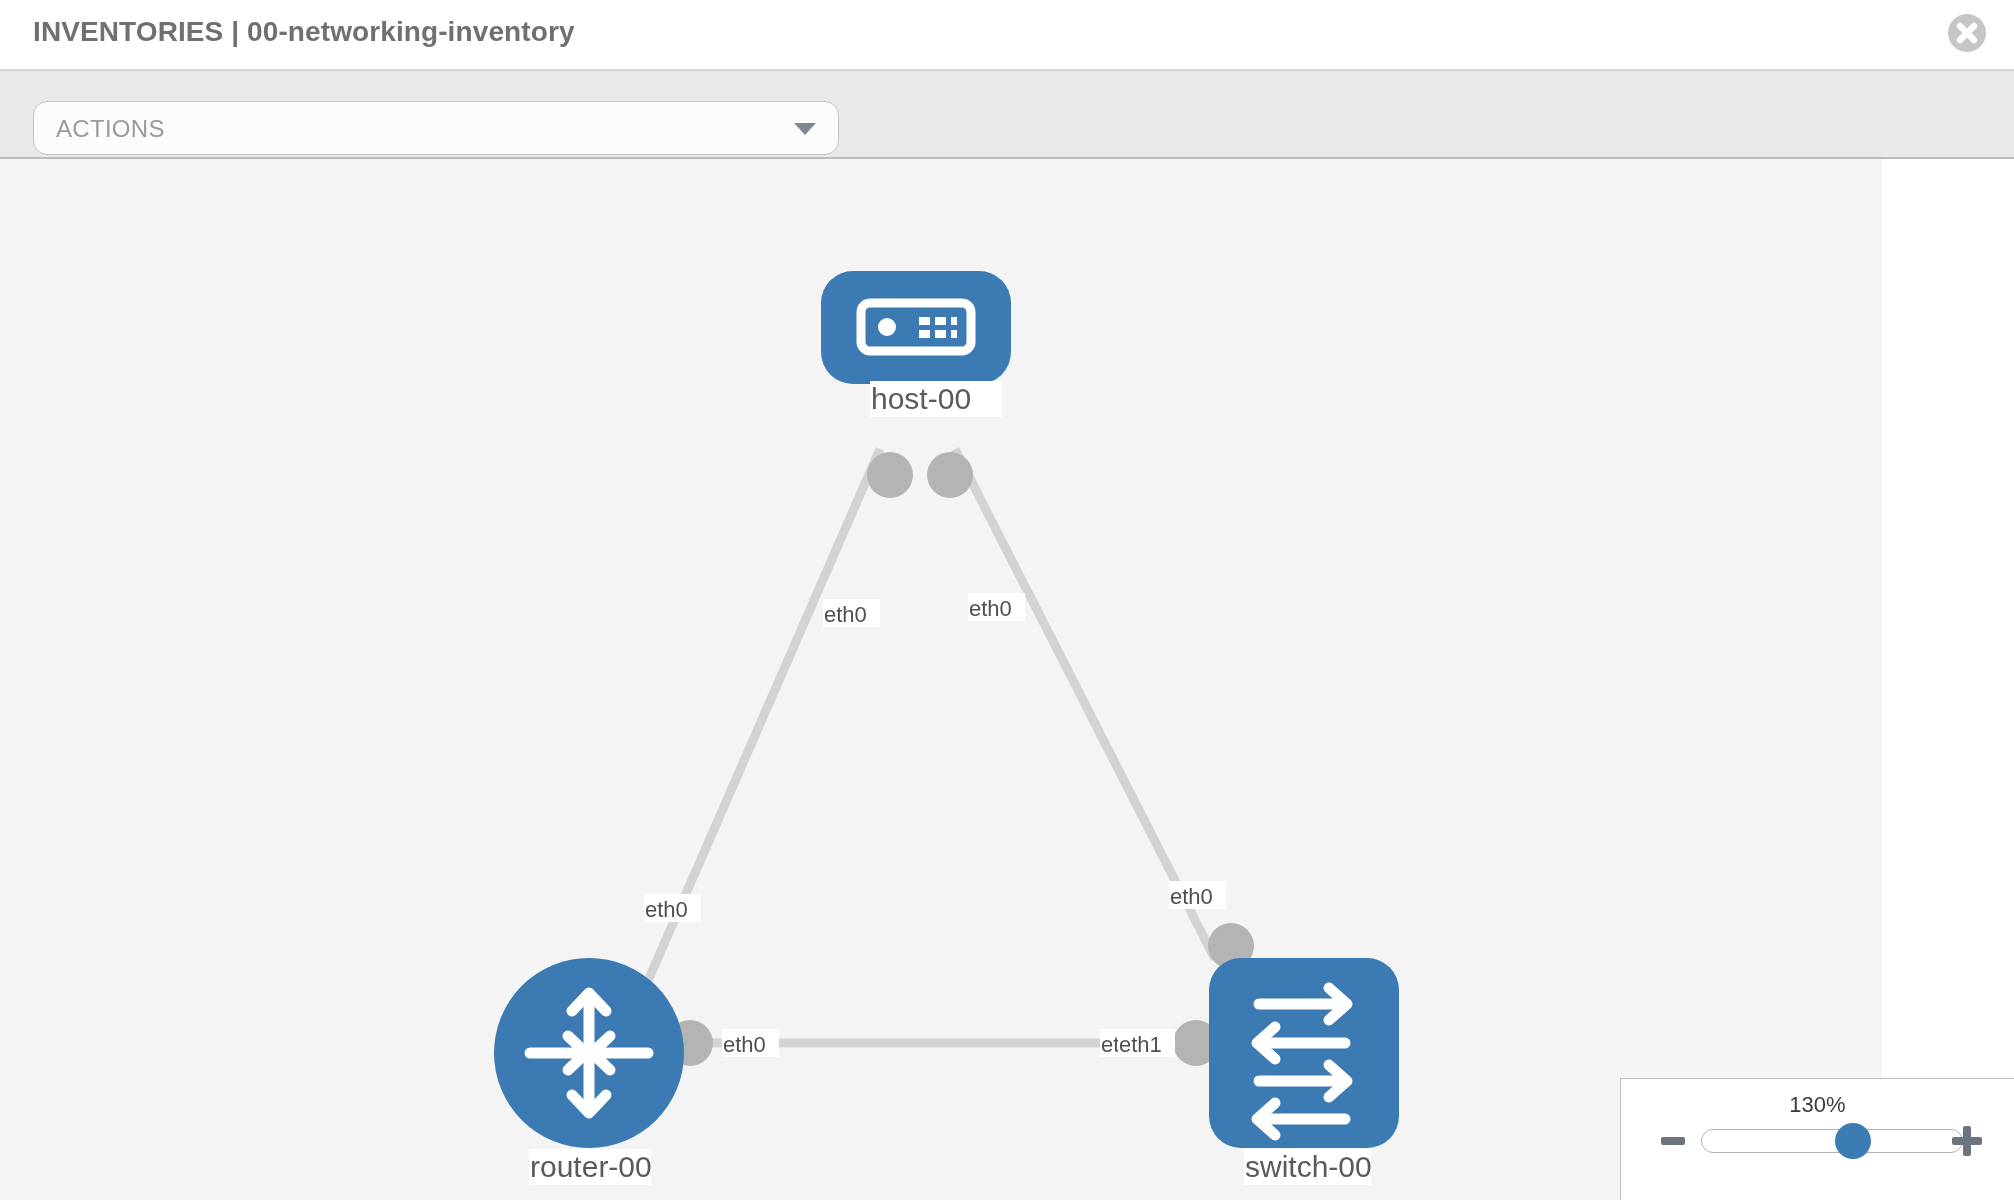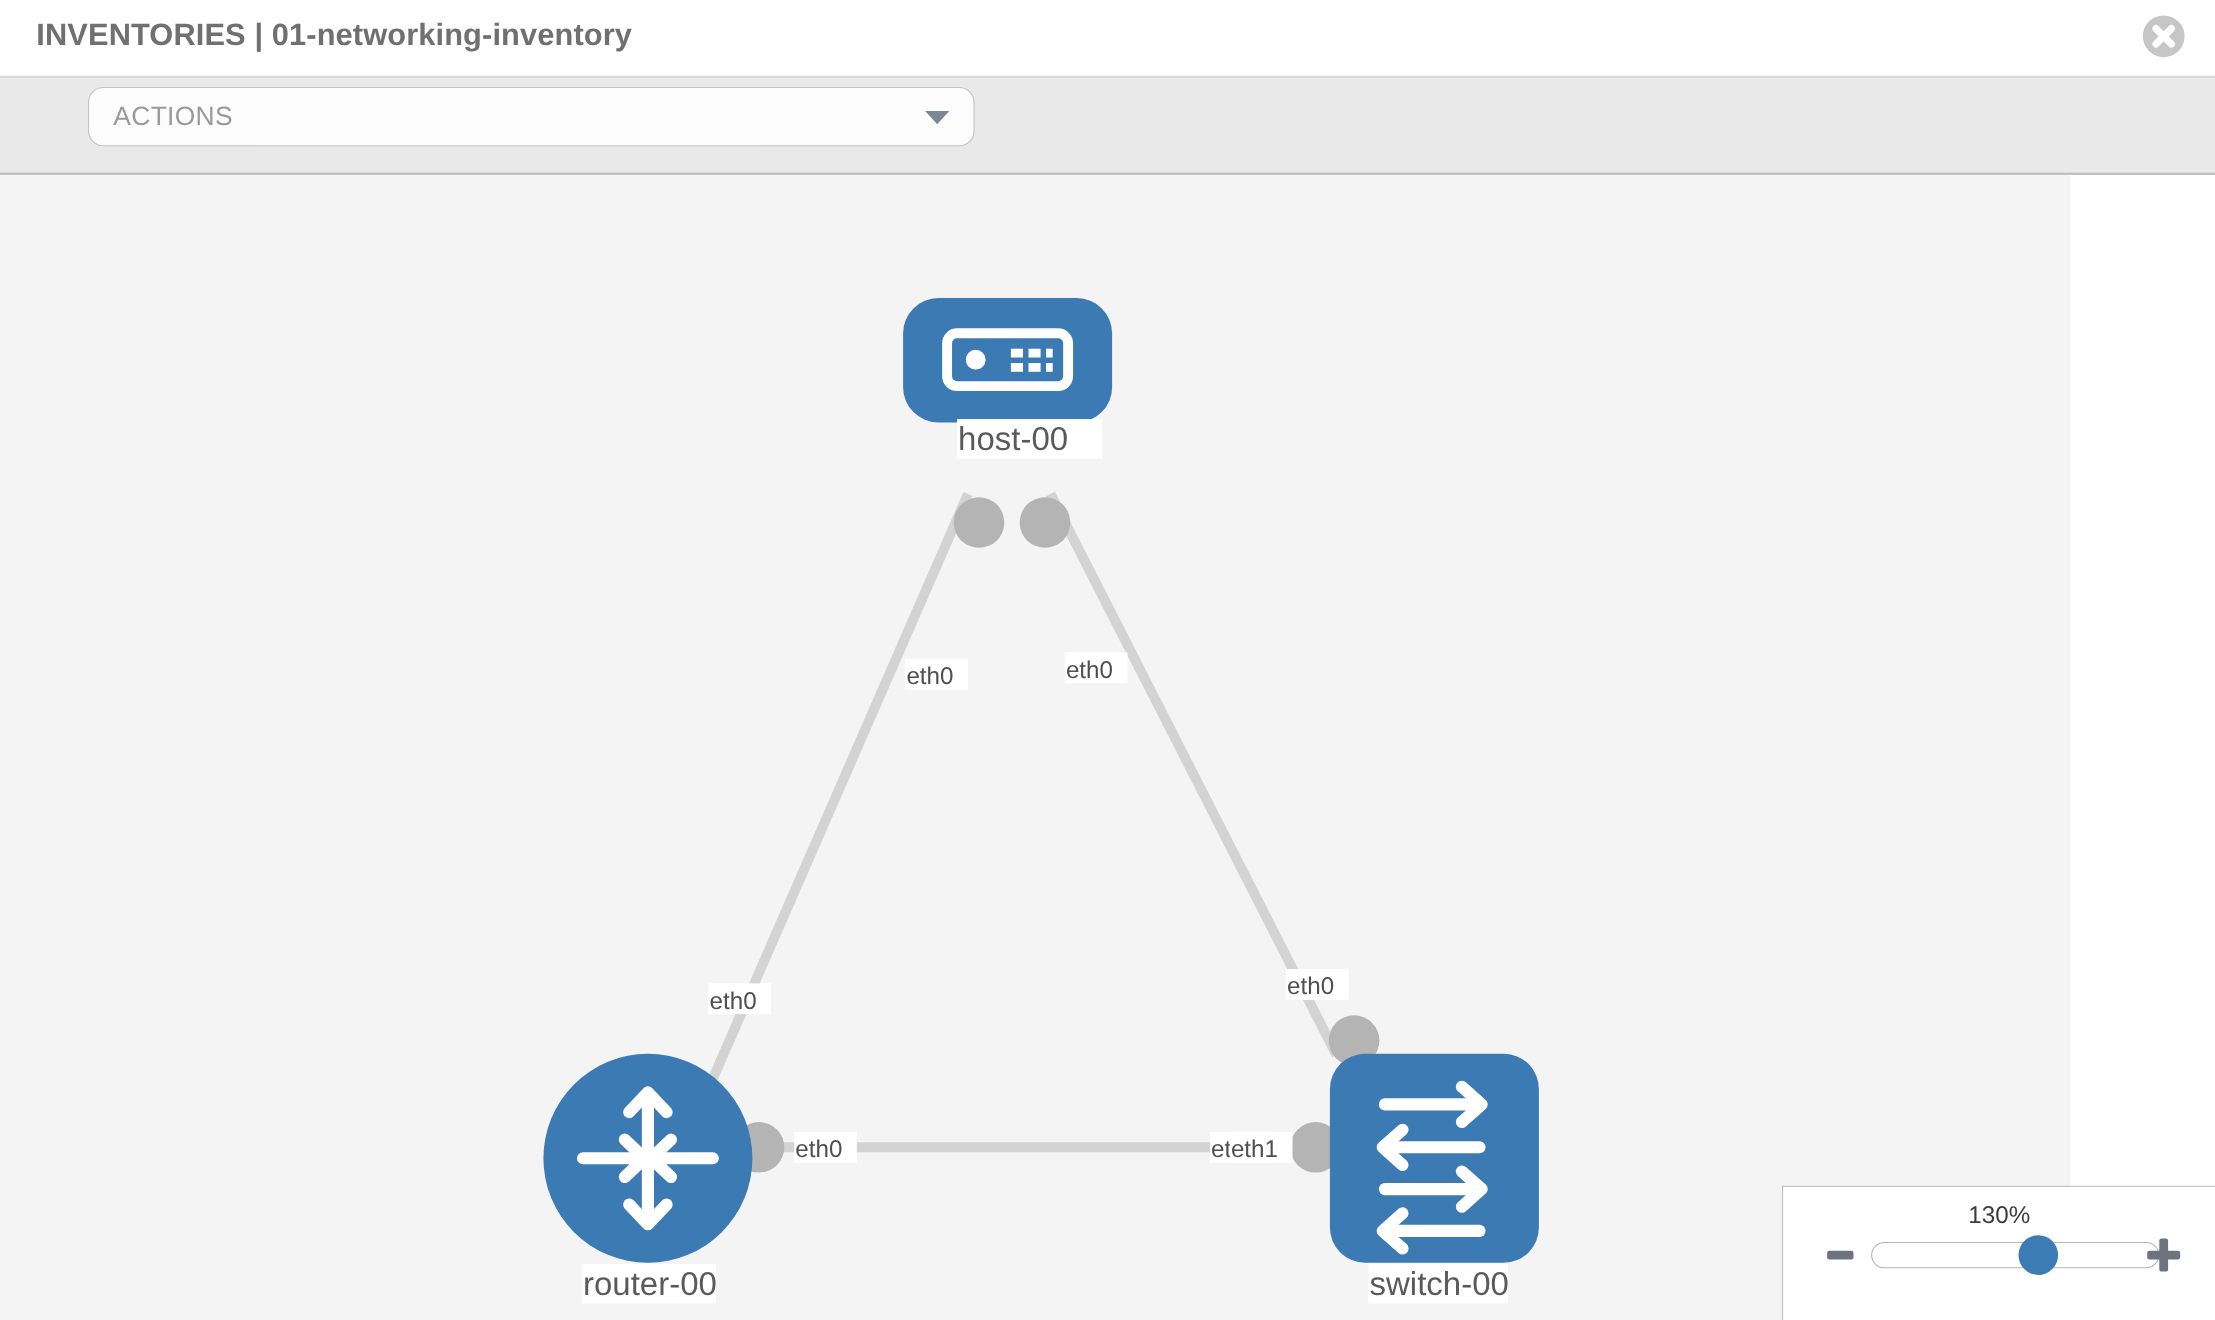--- a/index.html
+++ b/index.html
@@ -54,29 +54,28 @@
     top: 71px; left: 0;
     width: 2014px;
     height: 88px;
     background: #e9e9e9;
     border-bottom: 2px solid #bdbdbd;
     box-sizing: border-box;
   }
   .actions-select {
     position: absolute;
     left: 33px;
-    top: 8px;
+    top: 30px;
     width: 806px;
     height: 54px;
     background: #fcfcfc;
     border: 1px solid #c3c3c3;
     border-radius: 14px;
     box-sizing: border-box;
     cursor: pointer;
-    margin-left: 47px;
   }
   .actions-select .sel-label {
     position: absolute;
     left: 22px;
     top: 13px;
     font-size: 24px;
     color: #9a9a9a;
     letter-spacing: 0.3px;
   }
   .caret {
@@ -216,21 +215,21 @@
     height: 36px;
     border-radius: 50%;
     background: #3c7cb4;
     cursor: grab;
   }
 </style>
 </head>
 <body>
 
 <div class="header">
-  <div class="page-title">INVENTORIES | 01-networking-inventory</div>
+  <div class="page-title">INVENTORIES | 00-networking-inventory</div>
 
   <div class="close-btn">
     <svg width="38" height="38" viewBox="0 0 38 38">
       <path d="M12 12 L26 26 M26 12 L12 26" stroke="#ffffff" stroke-width="6.5" stroke-linecap="round" fill="none"></path>
     </svg>
   </div>
 </div>
 
 <div class="toolbar">
 

